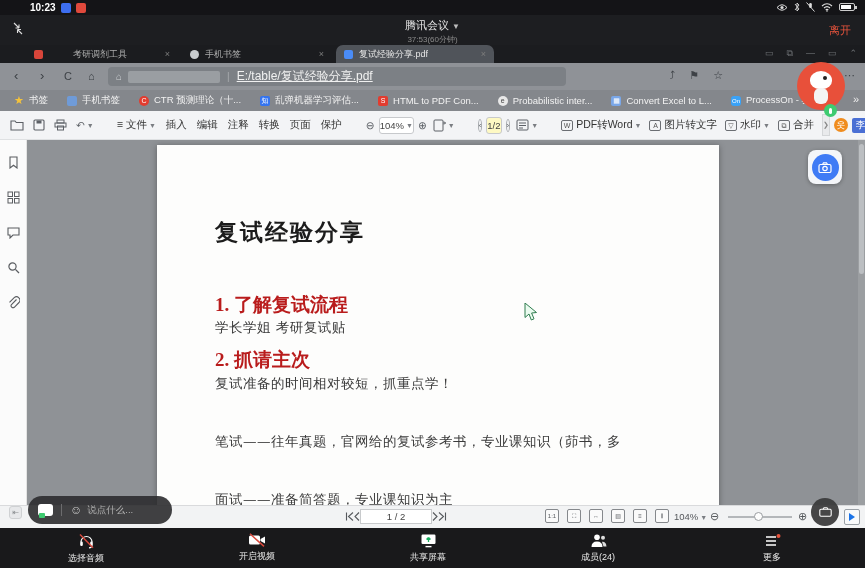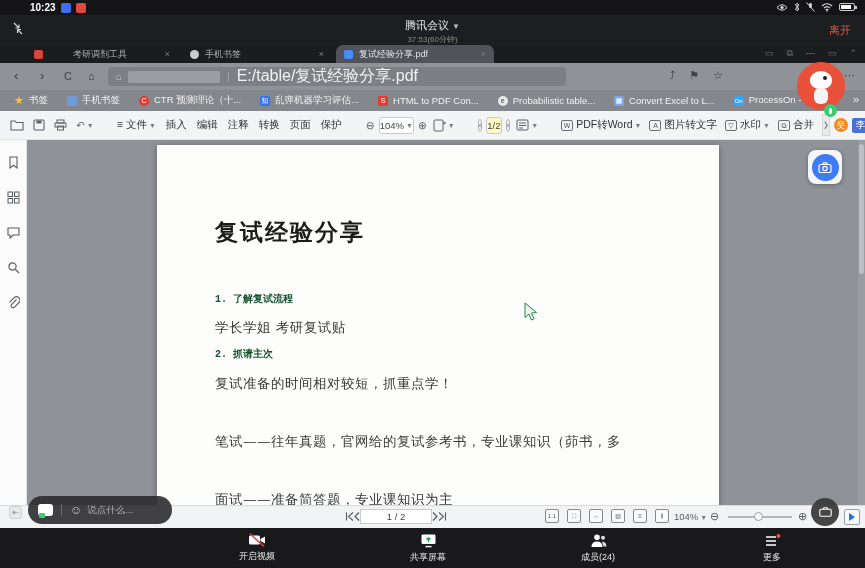--- a/index.html
+++ b/index.html
@@ -35,21 +35,21 @@
   .fav.red { background:#d8453a; } .fav.circ { background:#c8cbce; border-radius:50%; } .fav.blue { background:#4a8cf7; }
   .win-controls { position:absolute; right:8px; top:3px; display:flex; gap:13px; color:#6d7074; font-size:9px; }
 
   
   .nav-bar { position:absolute; top:63px; left:0; right:0; height:27px; background:#8f9297; z-index:19; }
   .nav-btn { position:absolute; top:5px; color:#3d4146; font-size:13px; line-height:16px; }
   .addr { position:absolute; left:108px; top:4px; width:458px; height:19px; background:#7c8085; border-radius:4px; display:flex; align-items:center; padding:0 8px; }
   .addr-home { color:#cfd2d5; font-size:10px; margin-right:6px; }
   .addr-badge { width:92px; height:12px; background:#9a9ea2; border-radius:2px; margin-right:7px; }
   .addr-sep { color:#a9acb0; font-size:10px; margin-right:7px; }
-  .addr-url { color:#f1f1f1; font-size:16px; white-space:nowrap; }
+  .addr-url { color:#f1f1f1; font-size:12px; white-space:nowrap;text-decoration:underline; }
   .nav-right-icon { position:absolute; top:6px; color:#3d4146; font-size:11px; }
 
   
   .bm-bar { position:absolute; top:90px; left:0; right:0; height:21px; background:#84878c; display:flex; align-items:center; padding-left:14px; z-index:18; }
   .bm { display:flex; align-items:center; margin-right:19px; font-size:9.5px; color:#f2f2f2; white-space:nowrap; }
   .bm .bico { width:10px; height:10px; border-radius:2px; margin-right:5px; font-size:7px; line-height:10px; text-align:center; color:#fff; flex:0 0 auto; }
   .bico.star { color:#f5c33b; background:none; font-size:11px; line-height:9px; }
   .bico.phone { background:#6f9bd8; }
   .bico.csdn { background:#e23c2f; border-radius:50%; }
   .bico.zhihu { background:#3474f0; }
@@ -76,21 +76,21 @@
   .acct-name { background:#4a6fd4; color:#fff; font-size:9.5px; padding:1px 4px; border-radius:2px; }
 
   
   .side-rail { position:absolute; left:0; top:140px; width:27px; height:365px; background:#fbfbfb; border-right:1px solid #e4e4e4; z-index:10; display:flex; flex-direction:column; align-items:center; padding-top:16px; gap:22px; }
   .rail-ico { width:13px; height:13px; color:#5a5d61; }
 
   
   .doc-area { position:absolute; left:28px; top:140px; right:0; height:365px; background:#8f9296; overflow:hidden; z-index:5; }
   .page { position:absolute; left:129px; top:5px; width:562px; height:430px; background:#fdfdfc; box-shadow:0 1px 6px rgba(0,0,0,.35); }
   .pg-title { position:absolute; left:58px; top:72px; font-size:23px; font-weight:bold; color:#1c1c1c; letter-spacing:2px; }
-  .pg-h { position:absolute; left:58px; font-size:10px; font-weight:bold; color:#14532d; font-family:Liberation Mono, monospace; }
+  .pg-h { position:absolute; left:58px; font-size:19px; font-weight:bold; color:#b91c1c; font-family:Liberation Serif, serif; }
   .pg-p { position:absolute; left:58px; font-size:13.5px; color:#3a3a3a; font-family:"DejaVu Serif","Liberation Serif",serif; letter-spacing:.5px; }
   .scrollbar { position:absolute; right:0; top:0; bottom:0; width:7px; background:#9b9ea1; }
   .scroll-thumb { position:absolute; right:1px; top:4px; width:5px; height:130px; background:#bcbfc2; border-radius:3px; }
 
   
   .float-avatar { position:absolute; right:20px; top:62px; width:48px; height:48px; border-radius:50%; background:#e8503a; z-index:40; overflow:hidden; }
   .cartoon-head { position:absolute; left:13px; top:9px; width:22px; height:18px; background:#fff; border-radius:50% 50% 45% 45%; }
   .cartoon-eye { position:absolute; left:26px; top:14px; width:4px; height:4px; background:#222; border-radius:50%; }
   .cartoon-body { position:absolute; left:17px; top:26px; width:14px; height:16px; background:#f4f4f4; border-radius:6px; }
   .mic-badge { position:absolute; right:28px; top:104px; width:13px; height:13px; border-radius:50%; background:#3ecb71; z-index:41; display:flex; align-items:center; justify-content:center; }
@@ -230,21 +230,21 @@
     <div class="bm">
         <span class="bico zhihu">知</span>
         <span>乱弹机器学习评估...</span>
       </div>
     <div class="bm">
         <span class="bico s-red">S</span>
         <span>HTML to PDF Con...</span>
       </div>
     <div class="bm">
         <span class="bico e-grey">e</span>
-        <span>Probabilistic table...</span>
+        <span>Probabilistic inter...</span>
       </div>
     <div class="bm">
         <span class="bico xls">▦</span>
         <span>Convert Excel to L...</span>
       </div>
     <div class="bm">
         <span class="bico pon">On</span>
         <span>ProcessOn - 我的...</span>
       </div>
     <span class="bm-chevron">»</span>
@@ -432,20 +432,30 @@
 
   <span class="pill-tag">⇤</span>
   <div class="chat-pill">
     <span class="chat-ico"></span>
     <span class="chat-div"></span>
     <span class="smiley">☺</span>
     <span class="chat-ph">说点什么...</span>
   </div>
 
   <div class="meet-bar">
+    <div class="mcontrol mc1">
+      <svg width="17" height="16" viewBox="0 0 17 16">
+          <path d="M3 9 a5.5 5.5 0 0 1 11 0" fill="none" stroke="#fff" stroke-width="1.2"></path>
+          <rect x="2.2" y="8.5" width="2.6" height="4.5" rx="1.2" fill="#fff"></rect>
+          <rect x="12.2" y="8.5" width="2.6" height="4.5" rx="1.2" fill="#fff"></rect>
+          <path d="M14 12.5 q0 2.2 -3 2.4" fill="none" stroke="#fff" stroke-width="1.1"></path>
+          <line x1="2" y1="1.5" x2="15" y2="14.8" stroke="#d8493c" stroke-width="1.4"></line>
+        </svg>
+      <span class="mlabel">选择音频</span>
+    </div>
     <div class="mcontrol mc3">
       <svg width="17" height="15" viewBox="0 0 17 15">
           <rect x="1.5" y="1.5" width="14" height="9.5" rx="1.2" fill="#fff"></rect>
           <path d="M8.5 9 V4.5 M8.5 4.5 L6.5 6.5 M8.5 4.5 L10.5 6.5" stroke="#1aad5f" stroke-width="1.3" fill="none"></path>
           <line x1="5.5" y1="13.6" x2="11.5" y2="13.6" stroke="#fff" stroke-width="1.4"></line>
         </svg>
       <span class="mlabel">共享屏幕</span>
     </div>
     <div class="mcontrol mc2">
       <svg width="18" height="14" viewBox="0 0 18 14">

